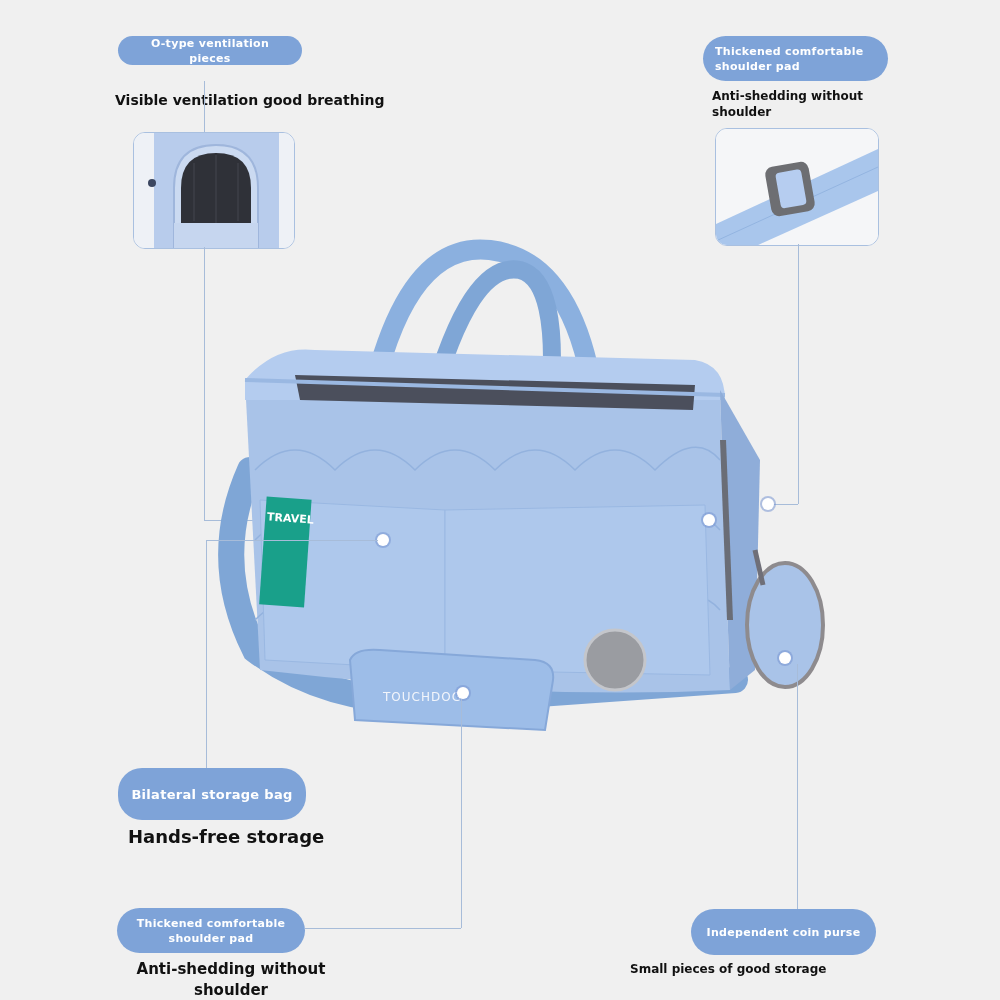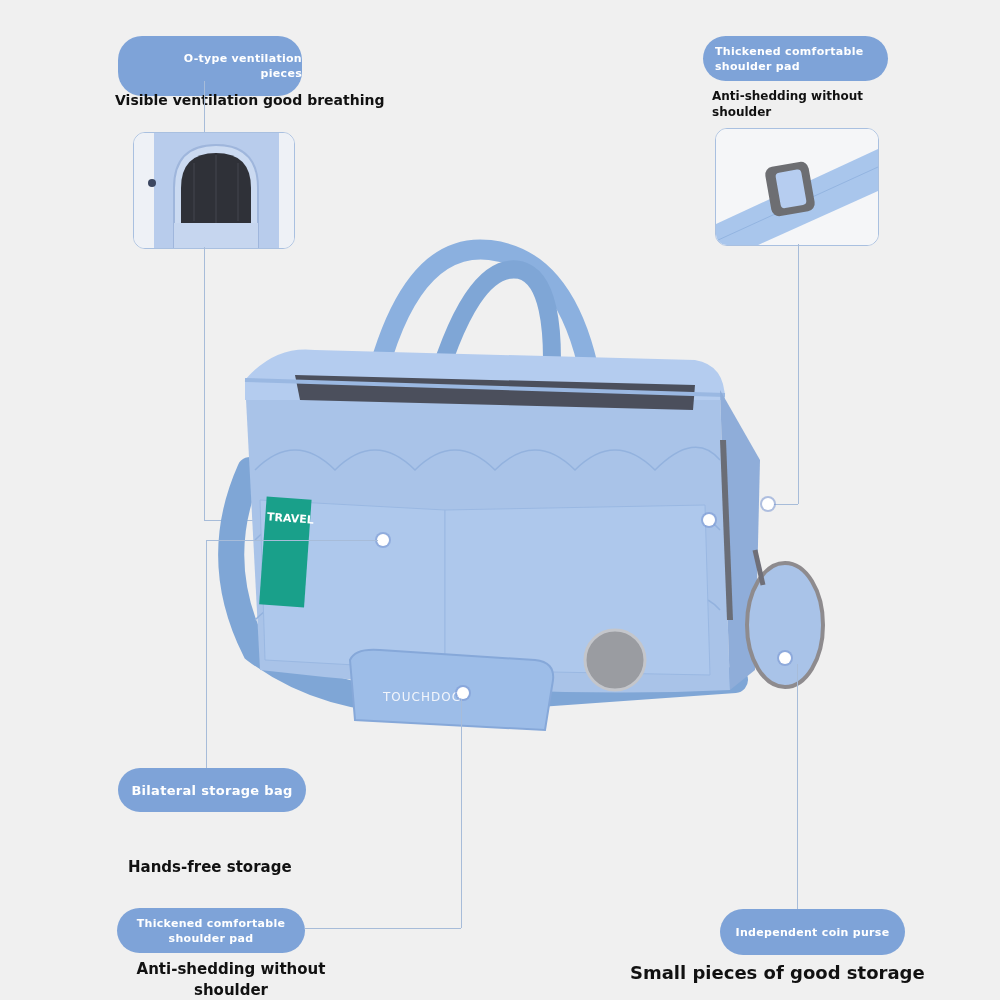--- a/index.html
+++ b/index.html
@@ -13,21 +13,21 @@
   .line-v { width:1px; }
   .line-h { height:1px; }
   .thumb { position:absolute; border:1.5px solid #a9c0e0; border-radius:12px; overflow:hidden; background:#fafafa; }
   .dot { position:absolute; width:12px; height:12px; border-radius:50%; background:#fff;
          box-shadow:0 0 0 2px rgba(120,150,210,0.55); }
   svg { display:block; }
 </style>
 </head>
 <body>
 
-<div class="pill" style="left:118px; top:36px; width:184px; height:60px; flex-direction:column;align-items:flex-end;">
+<div class="pill" style="left:118px; top:36px; width:184px; height:29px; flex-direction:column;">
   <span>O-type ventilation</span>
   <span>pieces</span>
 </div>
 <div class="caption" style="left:115px; top:92px; font-size:14px;">Visible ventilation good breathing</div>
 
 <div class="thumb" style="left:133px; top:132px; width:160px; height:115px;">
   <svg width="160" height="115" viewBox="0 0 160 115">
     <rect width="160" height="115" fill="#eef1f6"></rect>
     <rect x="20" y="0" width="125" height="115" fill="#b8ccec"></rect>
     <path d="M40 115 L40 55 Q40 12 82 12 Q124 12 124 55 L124 115 Z" fill="#cbdaf1" stroke="#9fb6dc" stroke-width="2"></path>
@@ -102,31 +102,31 @@
 
 <div class="dot" style="left:703px; top:514px;"></div>
 <div class="dot" style="left:762px; top:498px;"></div>
 <div class="dot" style="left:377px; top:534px;"></div>
 <div class="dot" style="left:457px; top:687px;"></div>
 <div class="dot" style="left:779px; top:652px;"></div>
 
 <div class="line-h" style="left:206px; top:540px; width:172px;"></div>
 <div class="line-v" style="left:206px; top:540px; height:228px;"></div>
 
-<div class="pill" style="left:118px; top:768px; width:188px; height:44px; font-size:13px;">Bilateral storage bag</div>
-<div class="caption" style="left:128px; top:858px; font-size:15px;">Hands-free storage</div>
+<div class="pill" style="left:118px; top:768px; width:188px; height:52px; font-size:13px;">Bilateral storage bag</div>
+<div class="caption" style="left:128px; top:826px; font-size:18px;">Hands-free storage</div>
 
 <div class="line-v" style="left:461px; top:699px; height:229px;"></div>
 <div class="line-h" style="left:305px; top:928px; width:156px;"></div>
 
 <div class="pill" style="left:117px; top:908px; width:188px; height:45px; flex-direction:column;">
   <span>Thickened comfortable</span>
   <span>shoulder pad</span>
 </div>
 <div class="caption" style="left:118px; top:959px; width:226px; text-align:center; font-size:15px; line-height:21px;">
   <div>Anti-shedding without</div>
   <div>shoulder</div>
 </div>
 
 <div class="line-v" style="left:797px; top:664px; height:246px;"></div>
 
-<div class="pill" style="left:720px; top:909px; width:185px; height:46px;">Independent coin purse</div>
-<div class="caption" style="left:630px; top:962px; font-size:18px;">Small pieces of good storage</div>
+<div class="pill" style="left:691px; top:909px; width:185px; height:46px;">Independent coin purse</div>
+<div class="caption" style="left:630px; top:962px; font-size:12px;">Small pieces of good storage</div>
 
 </body></html>

